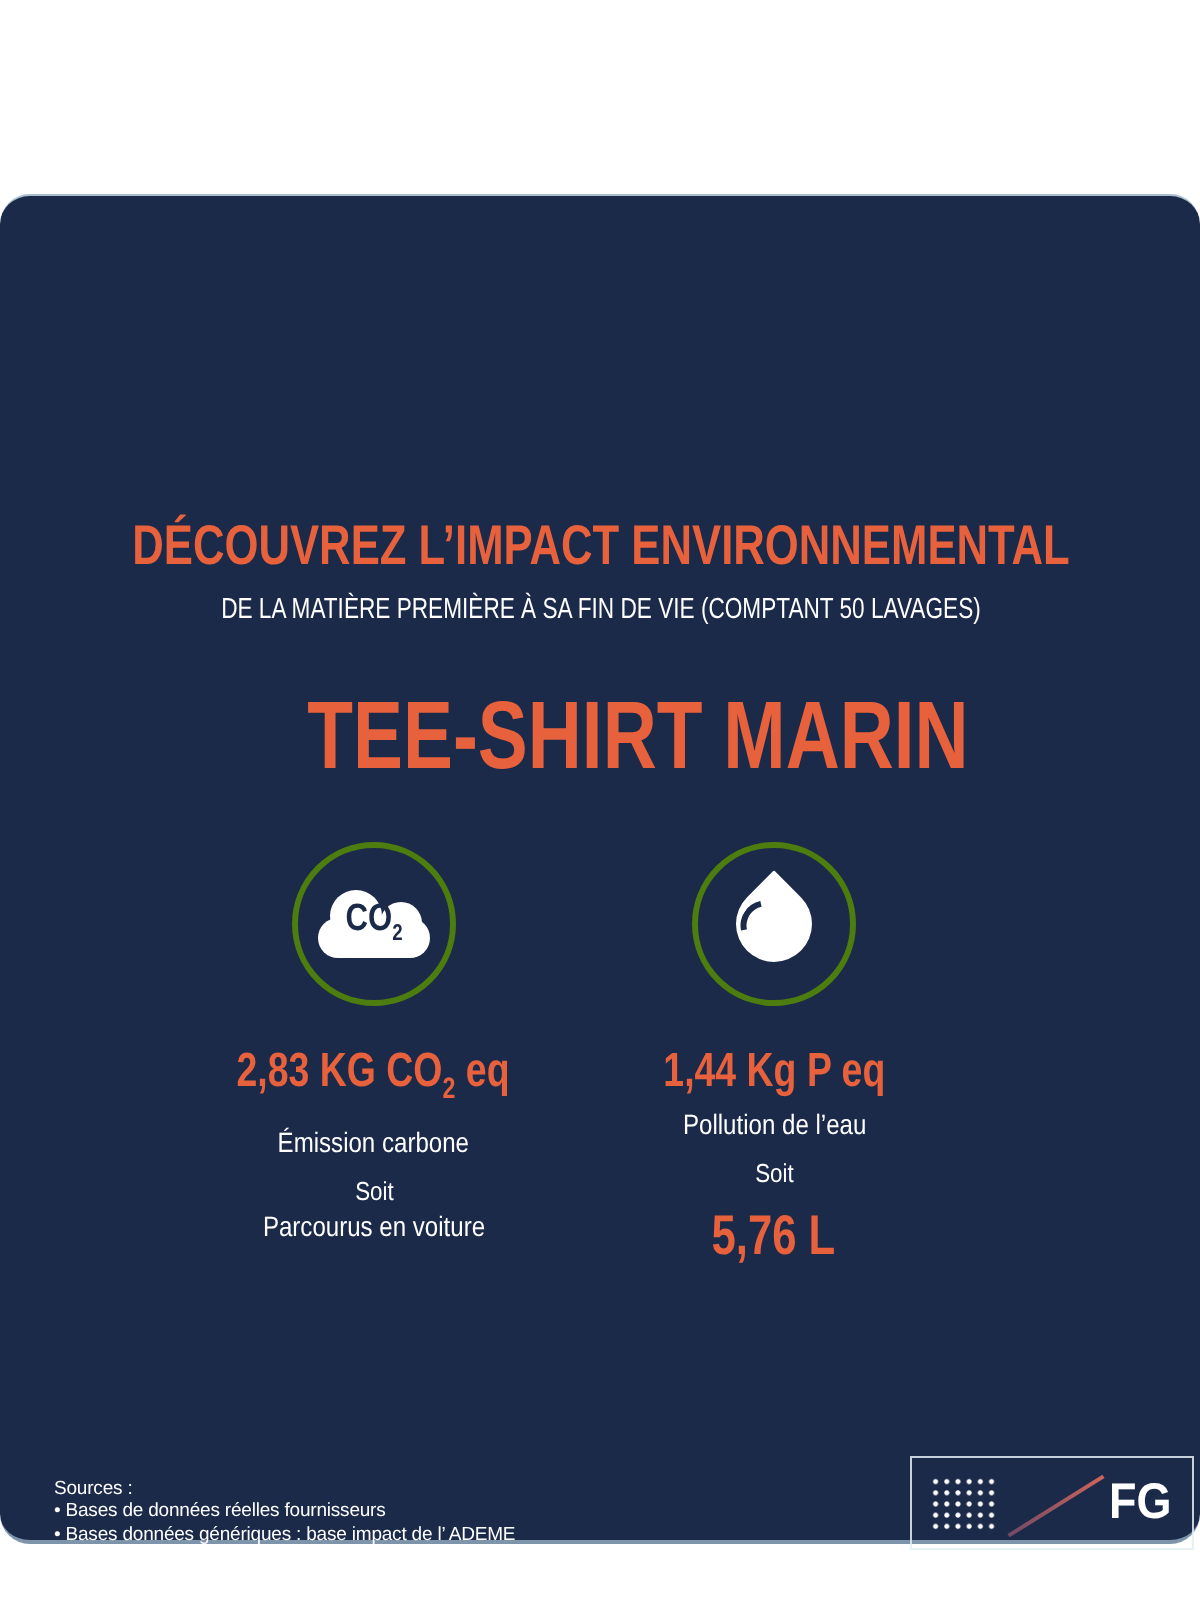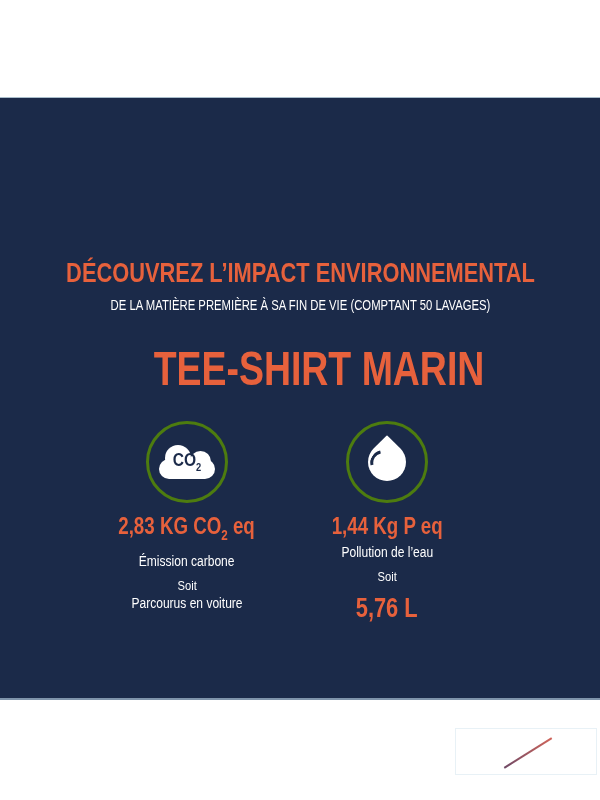--- a/index.html
+++ b/index.html
@@ -1,22 +1,22 @@
 <!DOCTYPE html>
 <html><head>
 <meta charset="utf-8">
 <style>
   html,body { margin:0; padding:0; background:#ffffff; }
   body { width:600px; height:800px; font-family:"Liberation Sans","DejaVu Sans",sans-serif; }
   .canvas { position:relative; width:600px; height:800px; background:#ffffff; overflow:hidden; }
 
-  .card { position:absolute; left:0; top:97px; width:600px; height:603px;
+  .card { position:absolute; left:0; top:97px; width:600px; height:675px;
           background:#1b2a49; box-sizing:border-box;
           border-top:1px solid rgba(196,216,228,0.85);
-          border-bottom:2px solid rgba(138,160,182,0.9); }
+          border-bottom:2px solid rgba(138,160,182,0.9);border-radius:15px; }
 
   .center-line { position:absolute; left:0; width:600px; text-align:center; }
 
   .title    { top:160px; color:#e7613c; font-size:28px; line-height:30px; font-weight:700; }
   .subtitle { top:199px; color:#ffffff; font-size:14.5px; line-height:16px; font-weight:400; }
   .product  { top:246px; color:#e7613c; font-size:48px; line-height:50px; font-weight:700;padding-left:19px; }
 
   
   .cond  { display:inline-block; transform:scaleX(0.78); white-space:nowrap; }
   .condl { display:inline-block; transform:scaleX(0.86); white-space:nowrap; }
@@ -42,21 +42,21 @@
                 transform:scaleX(0.82); }
   .cloud-text sub { font-size:0.6em; }
 
   
   .drop { position:relative; width:38px; height:38px; background:#ffffff;
           border-radius:2% 52% 52% 52%; transform:rotate(45deg); }
   .drop::after { content:""; position:absolute; left:4px; top:10px; width:19px; height:19px;
                  border:3.5px solid transparent; border-left-color:#1b2a49;
                  border-radius:50%; transform:rotate(-12deg); }
 
-  .stat-value  { margin-top:10px; color:#e7613c; font-size:24px; line-height:26px; font-weight:700; }
+  .stat-value  { margin-top:20px; color:#e7613c; font-size:24px; line-height:26px; font-weight:700; }
   .stat-value sub { font-size:0.62em; }
   .stat-label  { margin-top:6px;  font-size:14px; line-height:15px; }
   .stat-soit   { margin-top:10px; font-size:13px; line-height:14px; }
   .stat-value2 { margin-top:9px;  color:#e7613c; font-size:28px; line-height:29px; font-weight:700; }
   .stat-label2 { margin-top:3px;  font-size:14px; line-height:15.5px; }
   .stat-label2 .condl { display:block; transform-origin:center top; }
 
   .sources { position:absolute; left:27px; top:641px; color:#ffffff;
              font-size:9.5px; line-height:11.4px; text-align:left; letter-spacing:-0.1px; }
 

